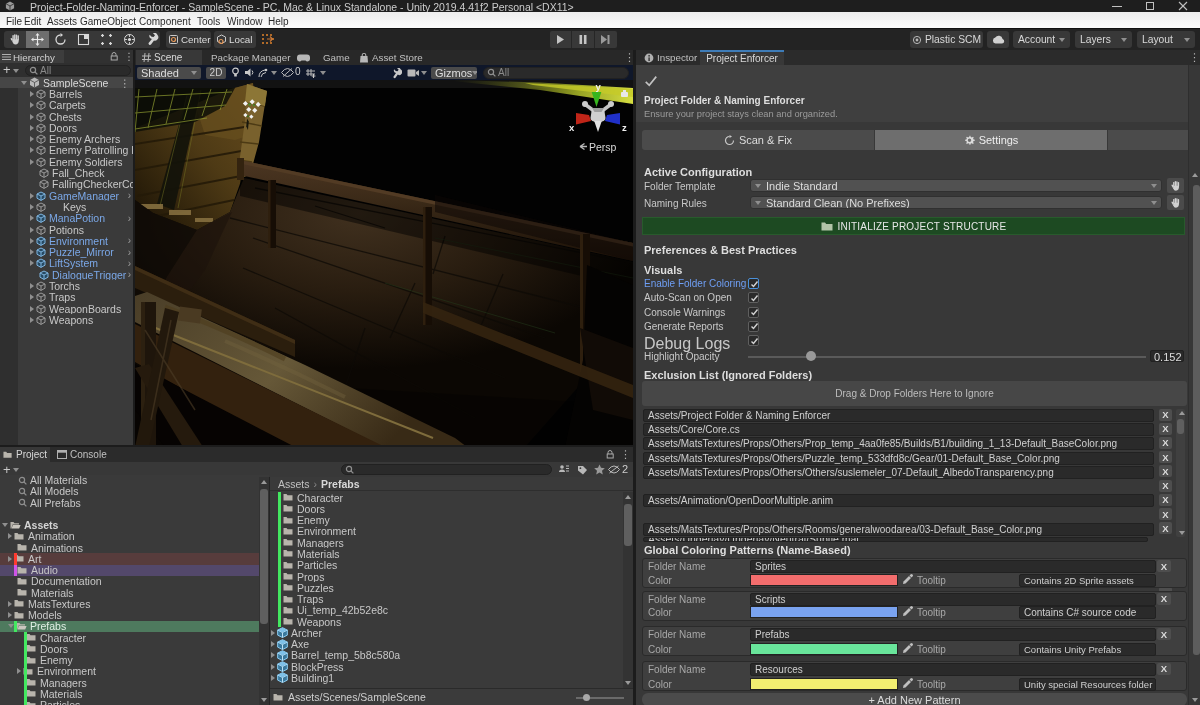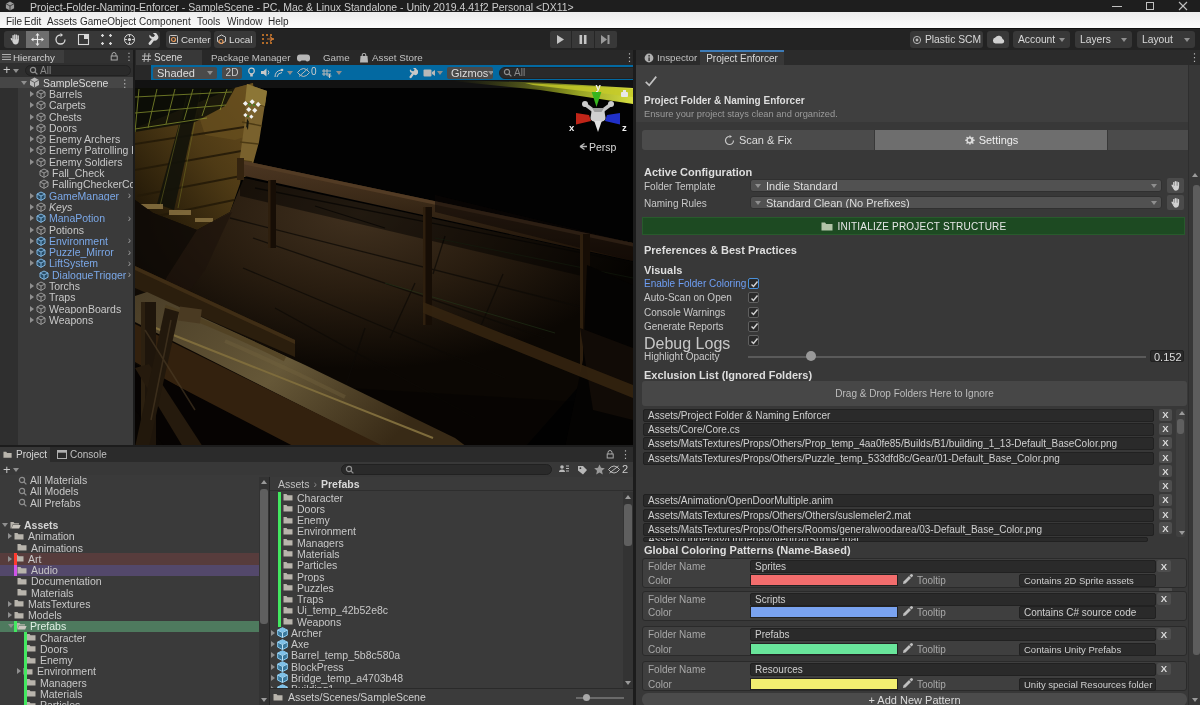--- a/index.html
+++ b/index.html
@@ -294,21 +294,21 @@
           <use href="#cubeb"></use>
         </svg>
         <span style="margin-left:3px;color:#7ba8e8;">GameManager</span>
         <span style="position:absolute;right:2px;top:0.2px;color:#9a9a9a;font-size:10px;">›</span>
       </div>
 <div class="row" style="height:11.3px;position:relative;">
         <span class="tri-r" style="margin-left:12px;"></span>
         <svg width="10" height="10" viewBox="0 0 10 10" style="margin-left:2px">
           <use href="#cube"></use>
         </svg>
-        <span style="margin-left:3px;color:#c8c8c8;font-style:italic;">Keys</span>
+        <span style="margin-left:17px;color:#c8c8c8;">Keys</span>
       </div>
 <div class="row" style="height:11.3px;position:relative;">
         <span class="tri-r" style="margin-left:12px;"></span>
         <svg width="10" height="10" viewBox="0 0 10 10" style="margin-left:2px">
           <use href="#cubeb"></use>
         </svg>
         <span style="margin-left:3px;color:#7ba8e8;">ManaPotion</span>
         <span style="position:absolute;right:2px;top:0.2px;color:#9a9a9a;font-size:10px;">›</span>
       </div>
 <div class="row" style="height:11.3px;position:relative;">
@@ -398,21 +398,21 @@
       </svg>
     <span class="abs" style="left:188px;top:1.5px;font-size:9.8px;">Game</span>
     <svg class="abs" style="left:224px;top:3px" width="10" height="10" viewBox="0 0 10 10">
         <path d="M1.5 3 L8.5 3 L9 9.5 L1 9.5 Z" fill="#b8b8b8"></path>
         <path d="M3.2 3 L3.2 2 A1.8 1.8 0 0 1 6.8 2 L6.8 3" fill="none" stroke="#b8b8b8"></path>
       </svg>
     <span class="abs" style="left:237px;top:1.5px;font-size:9.8px;">Asset Store</span>
     <div class="abs" style="left:489px;top:1px;color:#b5b5b5;">⋮</div>
   </div>
 
-  <div class="abs" style="left:16px;top:15px;width:498px;height:15px;background:#0369a1;" id="scenetoolbar">
+  <div class="abs" style="left:0;top:15px;width:498px;height:15px;background:#0f172a;" id="scenetoolbar">
     <div class="abs row" style="left:2px;top:1.5px;width:64px;height:12px;background:#4a4a4a;border-radius:2px;padding:0 4px;justify-content:space-between;color:#ddd;">Shaded<span class="tri-d"></span></div>
     <div class="abs row" style="left:71px;top:1.5px;width:20px;height:12px;background:#4a4a4a;border-radius:2px;justify-content:center;color:#ccc;font-size:10px;">2D</div>
     <svg class="abs" style="left:95px;top:2px" width="11" height="11" viewBox="0 0 11 11">
         <circle cx="5.5" cy="4" r="2.8" fill="none" stroke="#c8c8c8" stroke-width="1.2"></circle>
         <rect x="4.2" y="7" width="2.6" height="2.5" fill="#c8c8c8"></rect>
       </svg>
     <svg class="abs" style="left:109px;top:2px" width="11" height="11" viewBox="0 0 11 11">
         <path d="M1 4 L3.5 4 L6.5 1.5 L6.5 9.5 L3.5 7 L1 7 Z" fill="#c8c8c8"></path>
         <path d="M8 3.5 A3 3 0 0 1 8 7.5" fill="none" stroke="#c8c8c8"></path>
       </svg>
@@ -939,27 +939,20 @@
           <svg width="11" height="11" viewBox="0 0 10 10" style="margin-left:2px">
             <use href="#prefabcube"></use>
           </svg>
           <span style="margin-left:3px;color:#c8c8c8;">BlockPress</span>
         </div>
         <div class="row" style="height:11.28px;position:relative;">
           <span class="tri-r" style="margin-left:1px;"></span>
           <svg width="11" height="11" viewBox="0 0 10 10" style="margin-left:2px">
             <use href="#prefabcube"></use>
           </svg>
-          <span style="margin-left:3px;color:#c8c8c8;">Bridge_temp_a4703b48</span>
-        </div>
-        <div class="row" style="height:11.28px;position:relative;">
-          <span class="tri-r" style="margin-left:1px;"></span>
-          <svg width="11" height="11" viewBox="0 0 10 10" style="margin-left:2px">
-            <use href="#prefabcube"></use>
-          </svg>
           <span style="margin-left:3px;color:#c8c8c8;">Building1</span>
         </div>
       </div>
       <div class="abs" style="left:353px;top:15px;width:10px;height:196px;background:#333333;">
         <div style="position:absolute;left:2px;top:3px;" class="tri-u"></div>
         <div style="position:absolute;left:1px;top:12px;width:8px;height:42px;background:#5f5f5f;border-radius:3px;"></div>
         <div style="position:absolute;left:2px;bottom:3px;" class="tri-dn"></div>
       </div>
       <div class="abs row" style="left:0;top:211px;width:363px;height:17px;background:#3b3b3b;border-top:1px solid #2a2a2a;">
         <svg width="11" height="11" viewBox="0 0 11 11" style="margin-left:3px">
@@ -1063,25 +1056,25 @@
 <div class="abs" style="left:8px;top:319px;font-weight:bold;color:#dedede;">Exclusion List (Ignored Folders)</div>
 <div class="abs row" style="left:6px;top:331px;width:545px;height:25px;background:#474747;border-radius:3px;justify-content:center;color:#bdbdbd;font-size:10px;">Drag &amp; Drop Folders Here to Ignore</div>
 <div class="abs field row" style="left:7px;top:359px;width:511px;height:13px;padding-left:4px;font-size:10px;line-height:13px;">Assets/Project Folder &amp; Naming Enforcer</div>
 <div class="abs row" style="left:523px;top:358.5px;width:13px;height:12px;background:#4e4e4e;border-radius:2px;justify-content:center;color:#dcdcdc;font-size:9.5px;font-weight:bold;">X</div>
 <div class="abs field row" style="left:7px;top:373.22px;width:511px;height:13px;padding-left:4px;font-size:10px;line-height:13px;">Assets/Core/Core.cs</div>
 <div class="abs row" style="left:523px;top:372.72px;width:13px;height:12px;background:#4e4e4e;border-radius:2px;justify-content:center;color:#dcdcdc;font-size:9.5px;font-weight:bold;">X</div>
 <div class="abs field row" style="left:7px;top:387.44000000000005px;width:511px;height:13px;padding-left:4px;font-size:10px;line-height:13px;">Assets/MatsTextures/Props/Others/Prop_temp_4aa0fe85/Builds/B1/building_1_13-Default_BaseColor.png</div>
 <div class="abs row" style="left:523px;top:386.94000000000005px;width:13px;height:12px;background:#4e4e4e;border-radius:2px;justify-content:center;color:#dcdcdc;font-size:9.5px;font-weight:bold;">X</div>
 <div class="abs field row" style="left:7px;top:401.6600000000001px;width:511px;height:13px;padding-left:4px;font-size:10px;line-height:13px;">Assets/MatsTextures/Props/Others/Puzzle_temp_533dfd8c/Gear/01-Default_Base_Color.png</div>
 <div class="abs row" style="left:523px;top:401.1600000000001px;width:13px;height:12px;background:#4e4e4e;border-radius:2px;justify-content:center;color:#dcdcdc;font-size:9.5px;font-weight:bold;">X</div>
+<div class="abs field row" style="left:7px;top:415.8800000000001px;width:511px;height:13px;padding-left:4px;font-size:10px;line-height:13px;">Assets/MatsTextures/Props/Others/Others/suslemeler_07-Default_AlbedoTransparency.png</div>
 <div class="abs row" style="left:523px;top:415.3800000000001px;width:13px;height:12px;background:#4e4e4e;border-radius:2px;justify-content:center;color:#dcdcdc;font-size:9.5px;font-weight:bold;">X</div>
 <div class="abs row" style="left:523px;top:429.60000000000014px;width:13px;height:12px;background:#4e4e4e;border-radius:2px;justify-content:center;color:#dcdcdc;font-size:9.5px;font-weight:bold;">X</div>
 <div class="abs field row" style="left:7px;top:444.32000000000016px;width:511px;height:13px;padding-left:4px;font-size:10px;line-height:13px;">Assets/Animation/OpenDoorMultiple.anim</div>
 <div class="abs row" style="left:523px;top:443.82000000000016px;width:13px;height:12px;background:#4e4e4e;border-radius:2px;justify-content:center;color:#dcdcdc;font-size:9.5px;font-weight:bold;">X</div>
-<div class="abs field row" style="left:7px;top:458.5400000000002px;width:511px;height:13px;padding-left:4px;font-size:10px;line-height:13px;">Assets/MatsTextures/Props/Others/Others/suslemeler2.mat</div>
 <div class="abs row" style="left:523px;top:458.0400000000002px;width:13px;height:12px;background:#4e4e4e;border-radius:2px;justify-content:center;color:#dcdcdc;font-size:9.5px;font-weight:bold;">X</div>
 <div class="abs field row" style="left:7px;top:472.7600000000002px;width:511px;height:13px;padding-left:4px;font-size:10px;line-height:13px;">Assets/MatsTextures/Props/Others/Rooms/generalwoodarea/03-Default_Base_Color.png</div>
 <div class="abs row" style="left:523px;top:472.2600000000002px;width:13px;height:12px;background:#4e4e4e;border-radius:2px;justify-content:center;color:#dcdcdc;font-size:9.5px;font-weight:bold;">X</div>
 <div class="abs field row" style="left:7px;top:486.98000000000025px;width:505px;height:5px;padding-left:4px;font-size:10.5px;overflow:hidden;">Assets/Underlay/Underlay/Neutral/Subtle.mat</div>
 <div class="abs" style="left:523px;top:536.98px;width:13px;height:5px;background:#4e4e4e;border-radius:2px 2px 0 0;overflow:hidden;"></div>
 <div class="abs" style="left:540px;top:359px;width:9px;height:128px;background:#404040;border-radius:2px;">
       <div style="position:absolute;left:2.5px;top:2px;" class="tri-u"></div>
       <div style="position:absolute;left:1px;top:10px;width:7px;height:15px;background:#5f5f5f;border-radius:3px;"></div>
       <div style="position:absolute;left:2.5px;bottom:2px;" class="tri-dn"></div>
     </div>

